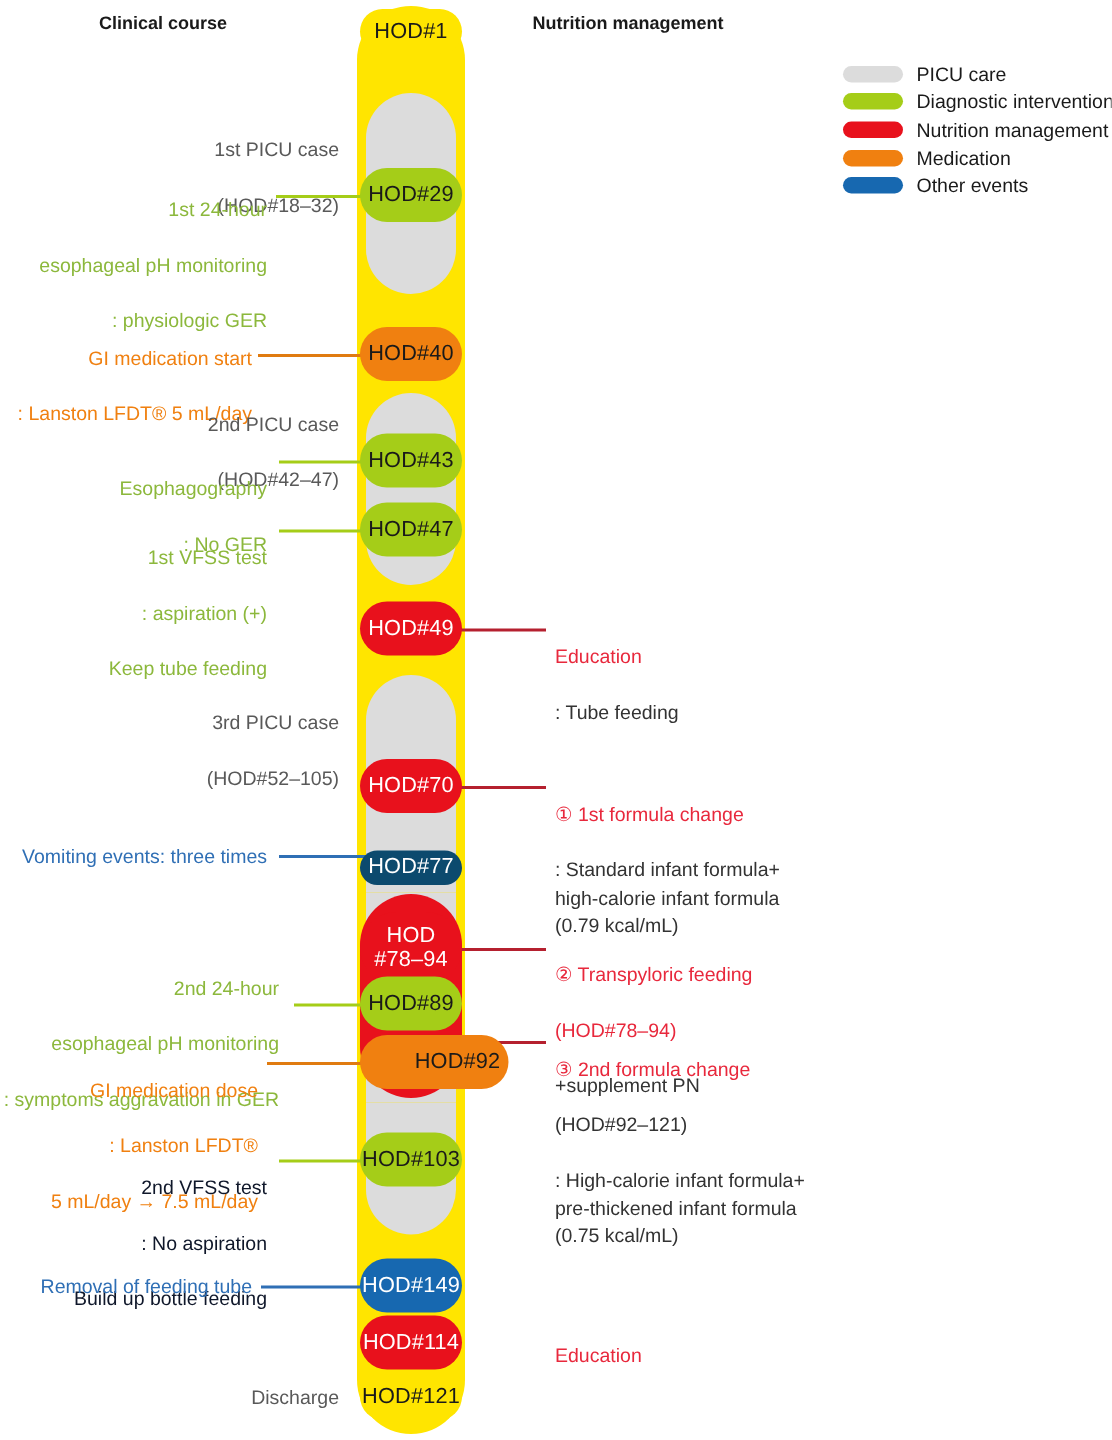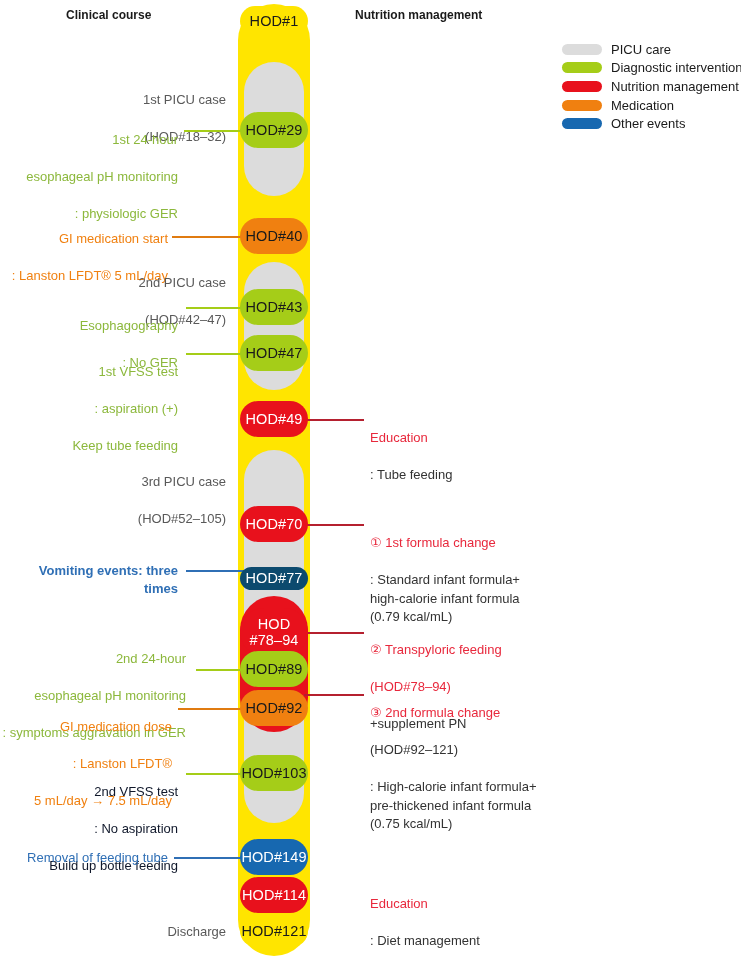--- a/index.html
+++ b/index.html
@@ -103,21 +103,21 @@
 
 <div class="node" style="left:240px;top:506px;width:68px;height:36px;background:#e8111c;color:#ffffff;">HOD#70</div>
 
 <div class="node" style="left:240px;top:567px;width:68px;height:23px;background:#0c4a6e;color:#ffffff;">HOD#77</div>
 
 <div class="node two-line" style="left:240px;top:608px;width:68px;height:48px;background:#e8111c;color:#ffffff;">HOD
 #78–94</div>
 
 <div class="node" style="left:240px;top:651px;width:68px;height:36px;background:#a5cd18;color:#1a1a1a;">HOD#89</div>
 
-<div class="node" style="left:240px;top:690px;width:68px;height:36px;background:#f08010;color:#1a1a1a;">HOD#92</div>
+<div class="node" style="left:240px;top:690px;width:68px;height:36px;background:#f08010;color:#1a1a1a;padding-left:31px;">HOD#92</div>
 
 <div class="node" style="left:240px;top:755px;width:68px;height:36px;background:#a5cd18;color:#1a1a1a;">HOD#103</div>
 
 <div class="node" style="left:240px;top:839px;width:68px;height:36px;background:#1768b0;color:#ffffff;">HOD#149</div>
 
 <div class="node" style="left:240px;top:877px;width:68px;height:36px;background:#e8111c;color:#ffffff;">HOD#114</div>
 
 <div class="node" style="left:240px;top:915px;width:68px;height:32px;background:#ffe500;color:#1a1a1a;">HOD#121</div>
 
 <div class="lbl left" style="left:96px;top:73px;width:130px;color:#595959;">
@@ -150,21 +150,21 @@
   <span>1st VFSS test</span><br>
   <span>: aspiration (+)</span><br>
   <span>Keep tube feeding</span>
 </div>
 
 <div class="lbl left" style="left:96px;top:455px;width:130px;color:#595959;">
   <span>3rd PICU case</span><br>
   <span>(HOD#52–105)</span>
 </div>
 
-<div class="lbl left" style="left:8px;top:562px;width:170px;color:#2f6fb5;font-weight:bold;">Vomiting events: three times</div>
+<div class="lbl left" style="left:8px;top:562px;width:170px;color:#2f6fb5;">Vomiting events: three times</div>
 
 <div class="lbl left" style="left:0px;top:632px;width:186px;color:#8cb83c;">
   <span>2nd 24-hour</span><br>
   <span>esophageal pH monitoring</span><br>
   <span>: symptoms aggravation in GER</span>
 </div>
 
 <div class="lbl left" style="left:12px;top:700px;width:160px;color:#f08010;">
   <span>GI medication dose</span><br>
   <span>: Lanston LFDT®</span><br>
@@ -202,21 +202,20 @@
 <div class="lbl right" style="left:370px;top:686px;width:240px;">
   <span class="hd" style="color:#e8283c;">③ 2nd formula change</span>
   <span class="sub">(HOD#92–121)</span>
   <span class="sub">: High-calorie infant formula+
 pre-thickened infant formula
 (0.75 kcal/mL)</span>
 </div>
 
 <div class="lbl right" style="left:370px;top:877px;width:230px;">
   <span class="hd" style="color:#e8283c;">Education</span>
-  <span class="sub">: Diet management</span>
 </div>
 
 <div class="abs" id="legend">
   <div class="leg-row">
     <span class="leg-sw" style="background:#dcdcdc;"></span>
     <span class="leg-tx">PICU care</span>
   </div>
   <div class="leg-row">
     <span class="leg-sw" style="background:#a5cd18;"></span>
     <span class="leg-tx">Diagnostic interventions</span>

